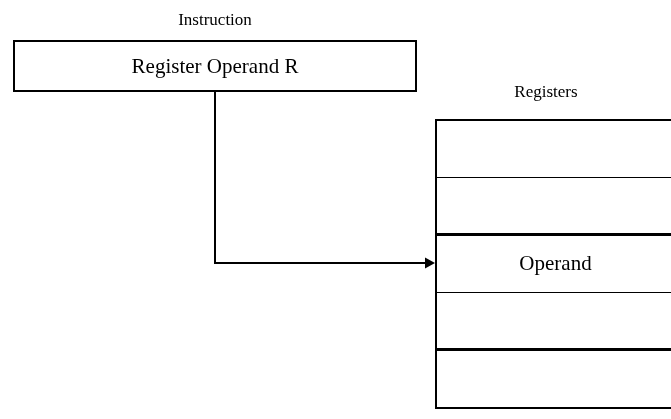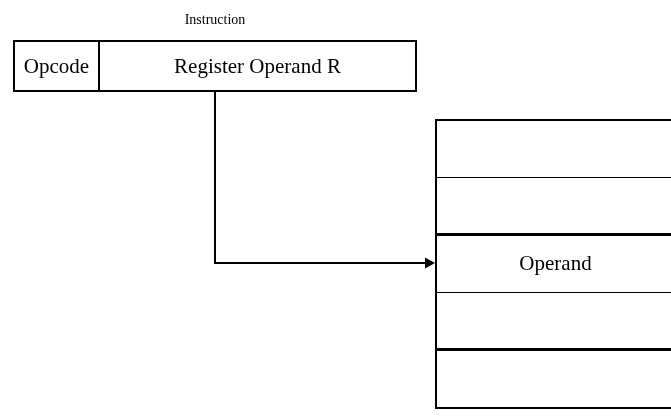--- a/index.html
+++ b/index.html
@@ -11,21 +11,21 @@
     position: relative;
     width: 671px;
     height: 419px;
     background: #ffffff;
     color: #000000;
     font-family: "Liberation Serif", "DejaVu Serif", serif;
     overflow: hidden;
   }
   .diagram-title {
     position: absolute;
-    font-size: 14px;
+    font-size: 17px;
     line-height: 24px;
     text-align: center;
     white-space: nowrap;
   }
   .instruction-title {
     left: 13px;
     top: 8px;
     width: 404px;
   }
   .registers-title {
@@ -89,24 +89,24 @@
   }
 </style>
 </head>
 <body>
 
 <div class="canvas">
 
   <div class="diagram-title instruction-title">Instruction</div>
 
   <div class="instruction-box">
-    <div class="field-cell field-opcode">Opcode</div>
     <div class="field-cell field-regaddr">Register Operand R</div>
   </div>
 
+  <div class="diagram-title registers-title">Registers</div>
 
   <div class="registers-table">
     <div class="reg-row r0"></div>
     <div class="reg-row r1"></div>
     <div class="reg-row r2">Operand</div>
     <div class="reg-row r3"></div>
     <div class="reg-row r4"></div>
   </div>
 
   <svg class="connector-svg" width="671" height="419" viewBox="0 0 671 419" xmlns="http://www.w3.org/2000/svg">

